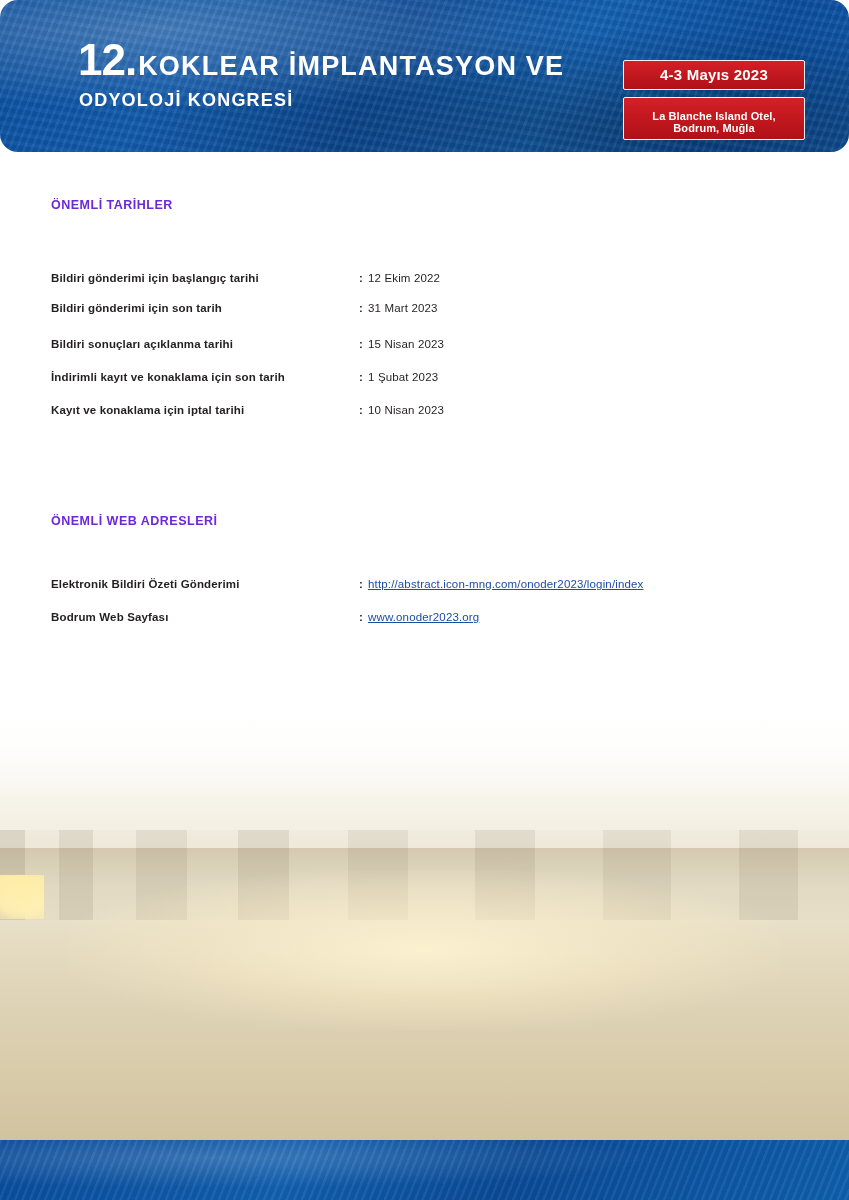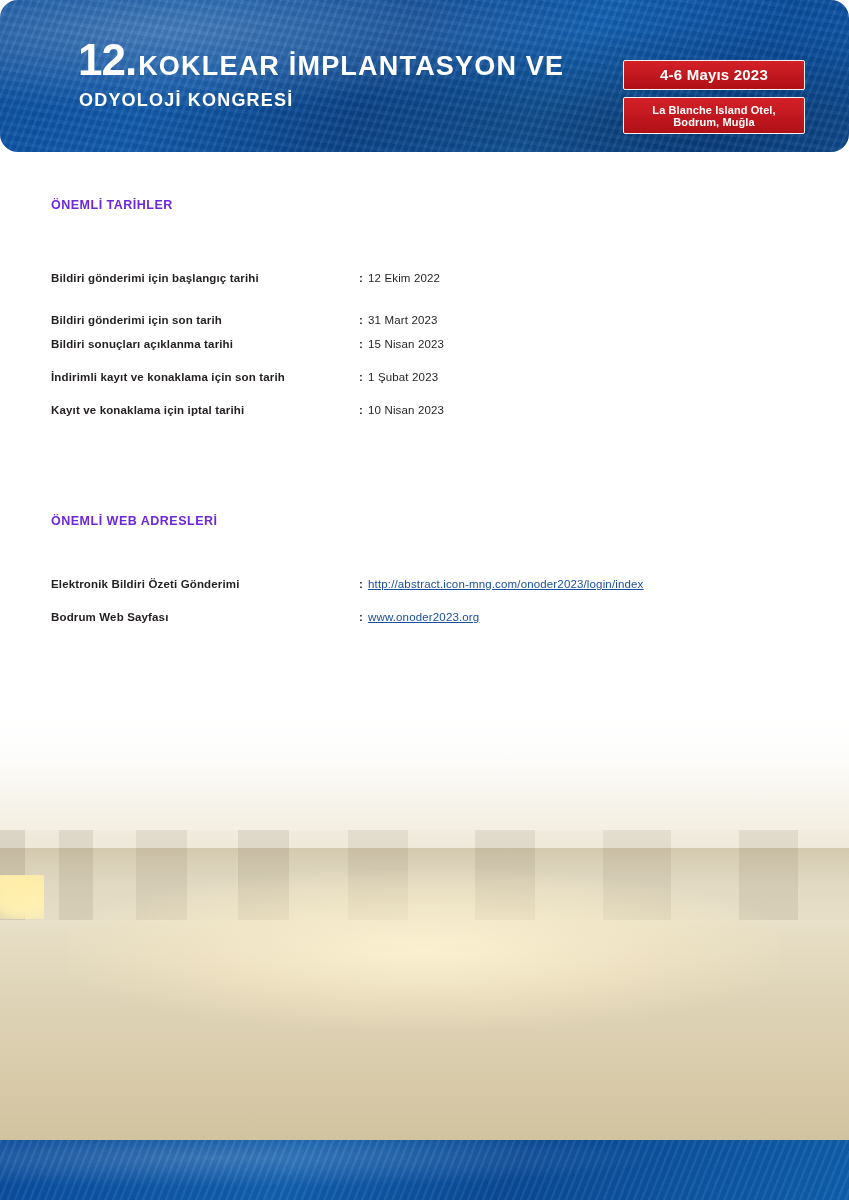--- a/index.html
+++ b/index.html
@@ -95,21 +95,21 @@
     font-weight: bold;
     border-radius: 2px;
   }
   .badge-date {
     font-size: 15px;
     padding: 5px 6px 6px 6px;
     letter-spacing: 0.2px;
   }
   .badge-venue {
     font-size: 11px;
-    padding: 6px 4px 5px 4px;
+    padding: 12px 4px 5px 4px;
     margin-top: 7px;
     letter-spacing: 0.1px;
   }
 
   
   .content {
     position: absolute;
     left: 0;
     top: 152px;
     width: 849px;
@@ -155,21 +155,21 @@
     font-weight: normal;
     color: #231f20;
     letter-spacing: 0.15px;
   }
   .row .value.link {
     color: #1a4fa0;
     text-decoration: underline;
   }
 
   #date-row-0 { top: 108px; }
-  #date-row-1 { top: 150px; }
+  #date-row-1 { top: 138px; }
   #date-row-2 { top: 174px; text-align: center; }
   #date-row-3 { top: 207px; }
   #date-row-4 { top: 240px; }
 
   #web-row-0 { top: 414px; }
   #web-row-1 { top: 447px; }
 
   
   .photo {
     position: absolute;
@@ -281,21 +281,21 @@
 
       <div class="logo-block">
         <div class="logo-line1">
           <span class="logo-num">12.</span>
           <span class="logo-title1">KOKLEAR İMPLANTASYON VE</span>
         </div>
         <div class="logo-line2">ODYOLOJİ KONGRESİ</div>
       </div>
 
       <div class="badge-col">
-        <div class="badge badge-date">4-6 Mayıs 2023</div>
+        <div class="badge badge-date">4-3 Mayıs 2023</div>
         <div class="badge badge-venue">La Blanche Island Otel, Bodrum, Muğla</div>
       </div>
 
     </div>
   </div>
 
   <div class="content">
 
     <div class="section-title" id="dates-title">ÖNEMLİ TARİHLER</div>
 

